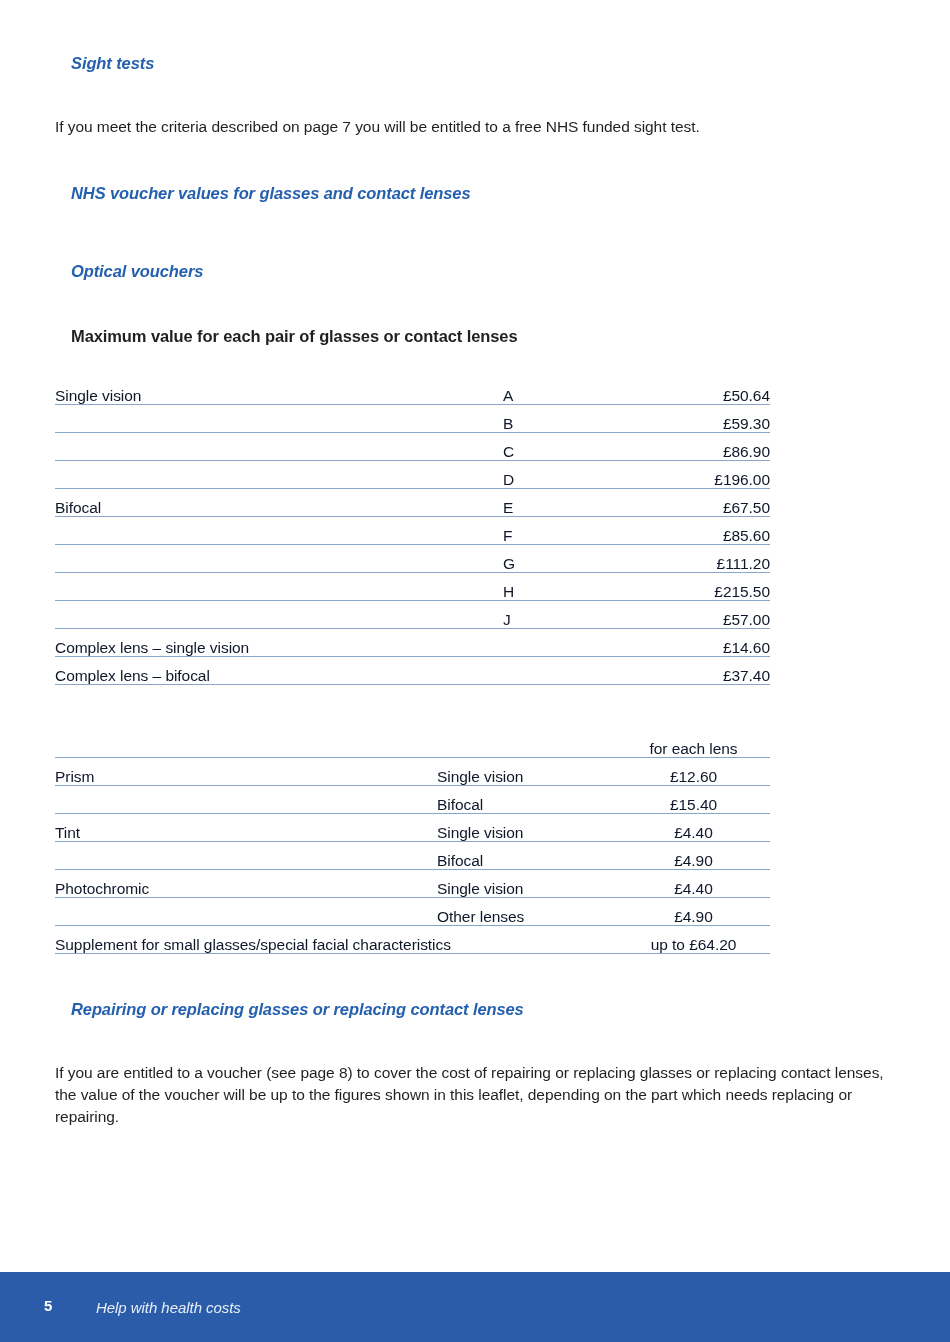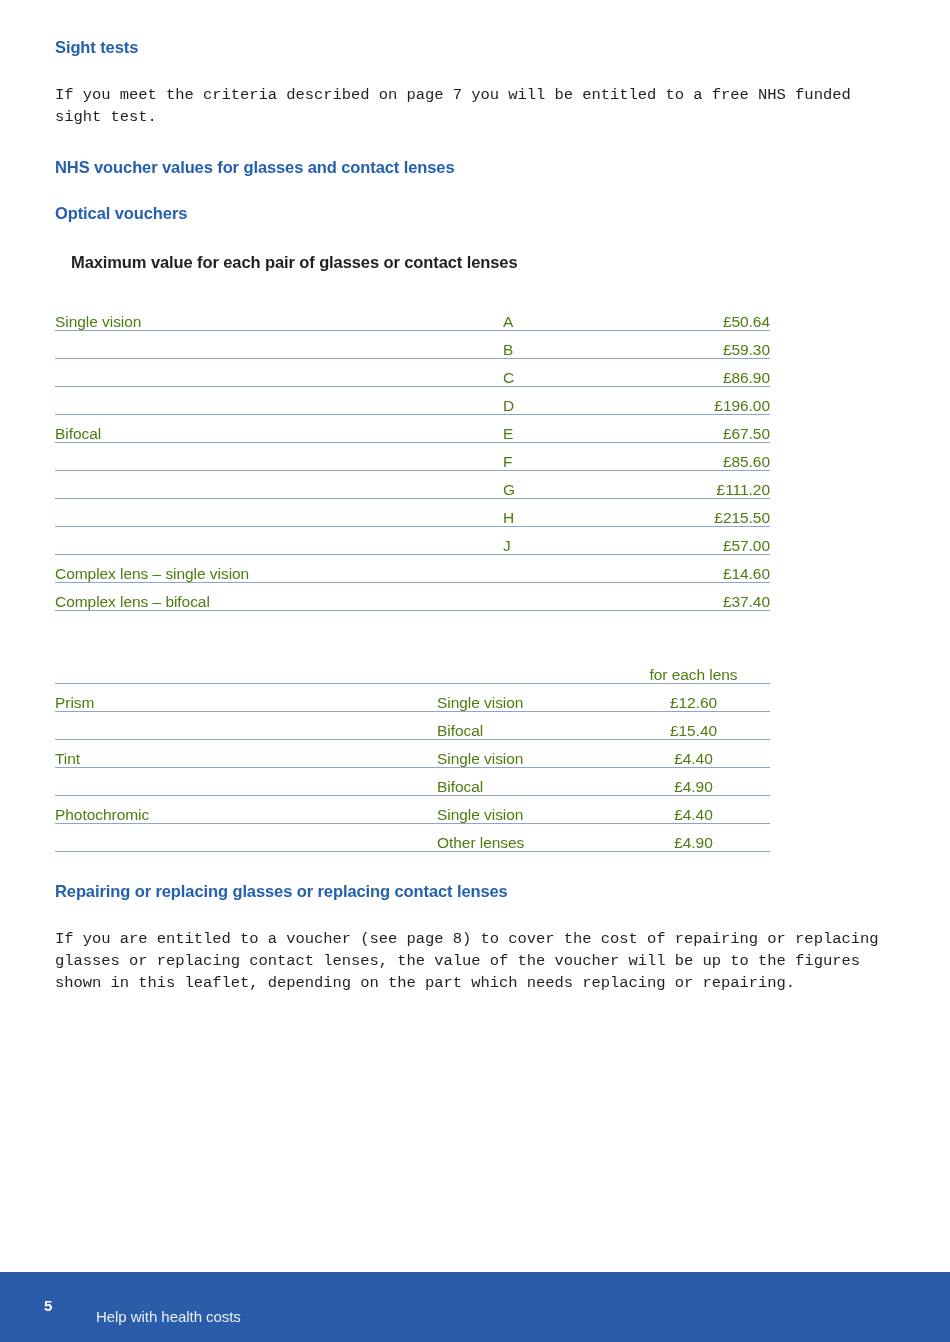--- a/index.html
+++ b/index.html
@@ -30,58 +30,58 @@
     left: 55px;
     top: 38px;
     width: 840px;
   }
 
   
   h2.section-heading {
     font-size: 16.5px;
     font-weight: bold;
     color: #2560ae;
-    margin: 0;
+    margin: 16px;
     padding: 0;
     line-height: 1.2;
     letter-spacing: -0.1px;
+    font-style: italic;
   }
 
   h3.bold-heading {
     font-size: 16.5px;
     font-weight: bold;
     color: #231f20;
     margin: 16px;
     padding: 0;
     line-height: 1.2;
     letter-spacing: -0.1px;
   }
 
   p.body-text {
     font-size: 15.5px;
     line-height: 1.42;
     color: #231f20;
     margin: 0;
     padding: 0;
     letter-spacing: -0.05px;
-    font-family: Liberation Mono, monospace;
   }
   .sp-26 { height: 26px; }
   .sp-12 { height: 12px; }
   .sp-14 { height: 14px; }
   .sp-30 { height: 30px; }
   .sp-34 { height: 34px; }
 
   
   table.voucher-table {
     border-collapse: collapse;
     width: 715px;
     table-layout: fixed;
     font-size: 15.5px;
-    color: #4d7c0f;
+    color: #0f172a;
   }
 
   table.voucher-table td {
     padding: 0;
     height: 27px;
     vertical-align: bottom;
     line-height: 1.05;
     border-bottom: 1px solid #8ba6cd;
     letter-spacing: -0.05px;
   }
@@ -140,26 +140,27 @@
     top: 0;
     font-size: 15px;
     font-weight: bold;
     color: #ffffff;
     line-height: 24px;
   }
 
   .footer-title {
     position: absolute;
     left: 96px;
-    top: 11px;
+    top: 2px;
     font-size: 15px;
     font-weight: normal;
     color: #e8eef7;
     line-height: 24px;
     letter-spacing: -0.05px;
+    font-style: italic;
   }
 </style>
 </head>
 <body>
 
 <div class="page">
 
   <div class="content">
 
     <h2 class="section-heading">Sight tests</h2>
@@ -287,20 +288,24 @@
           <tr>
             <td class="cell-label">Photochromic</td>
             <td class="cell-type">Single vision</td>
             <td class="cell-value">£4.40</td>
           </tr>
           <tr>
             <td class="cell-label"></td>
             <td class="cell-type">Other lenses</td>
             <td class="cell-value">£4.90</td>
           </tr>
+          <tr>
+            <td class="cell-label" colspan="2">Supplement for small glasses/special facial characteristics</td>
+            <td class="cell-value">up to £64.20</td>
+          </tr>
         </tbody>
     </table>
 
     <div class="sp-30"></div>
 
     <h2 class="section-heading">Repairing or replacing glasses or replacing contact lenses</h2>
 
     <div class="sp-26"></div>
 
     <p class="body-text">If you are entitled to a voucher (see page 8) to cover the cost of repairing or replacing glasses or replacing contact lenses, the value of the voucher will be up to the figures shown in this leaflet, depending on the part which needs replacing or repairing.</p>

